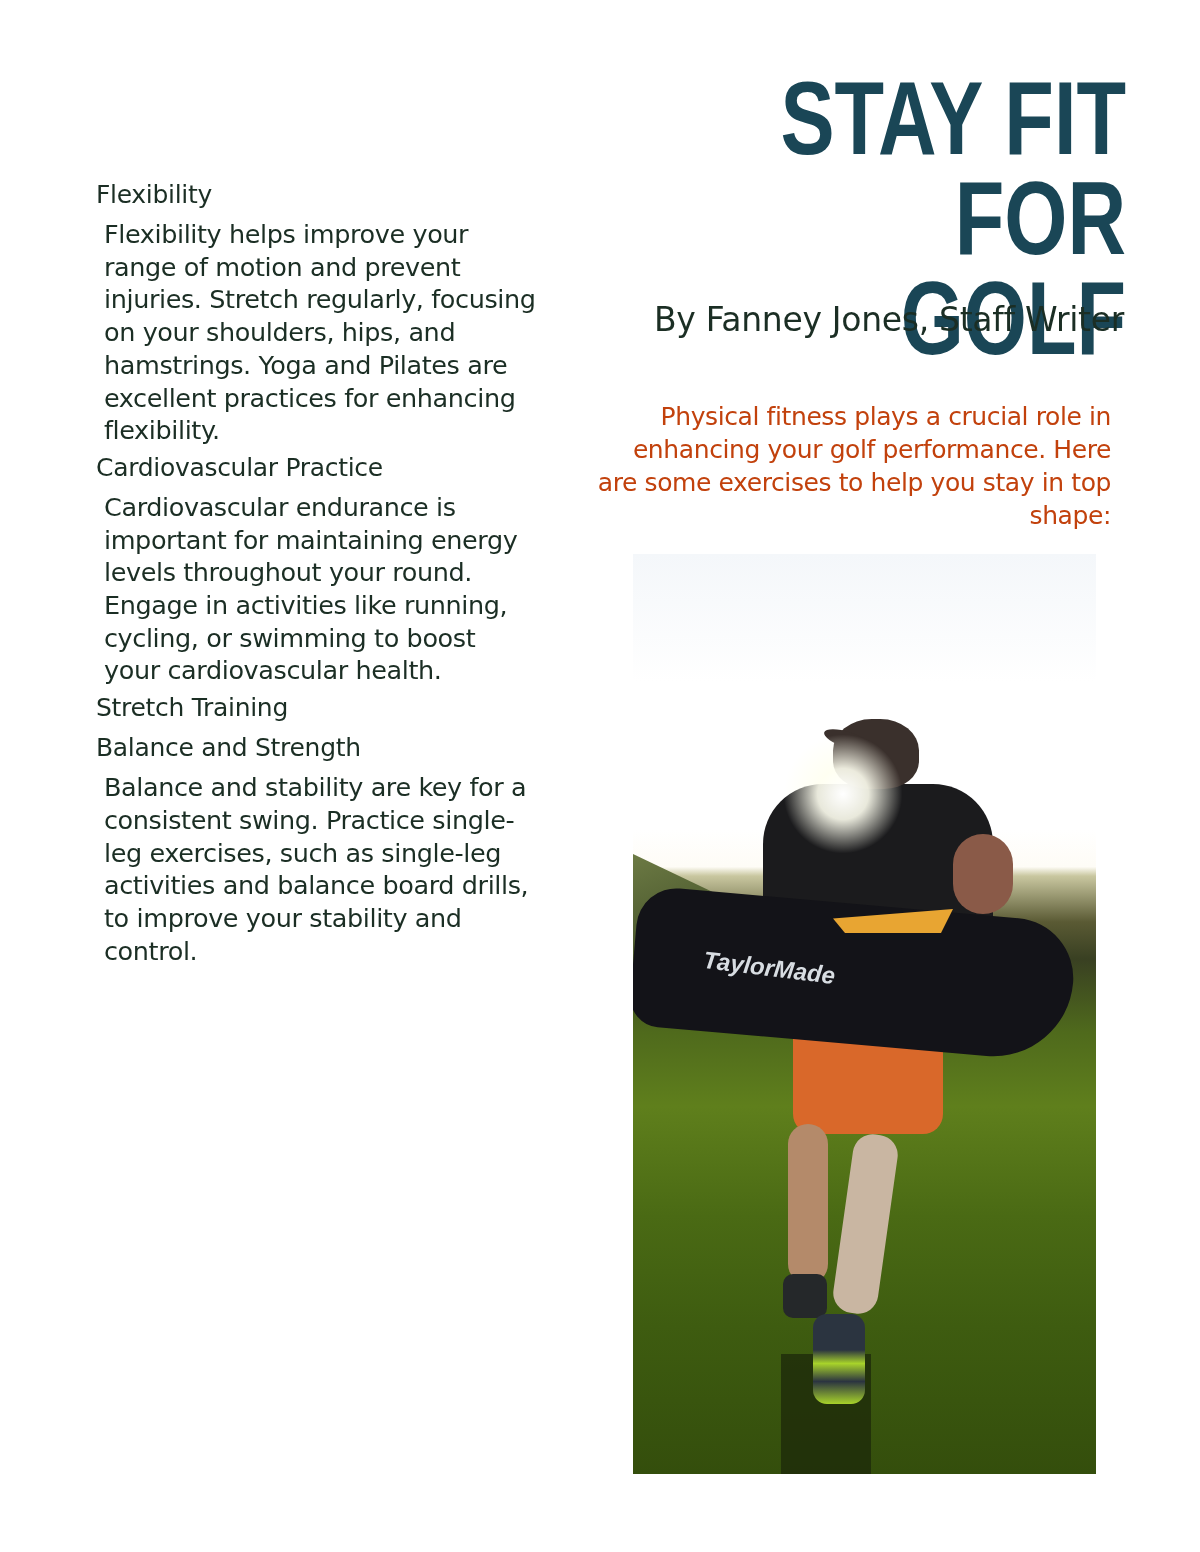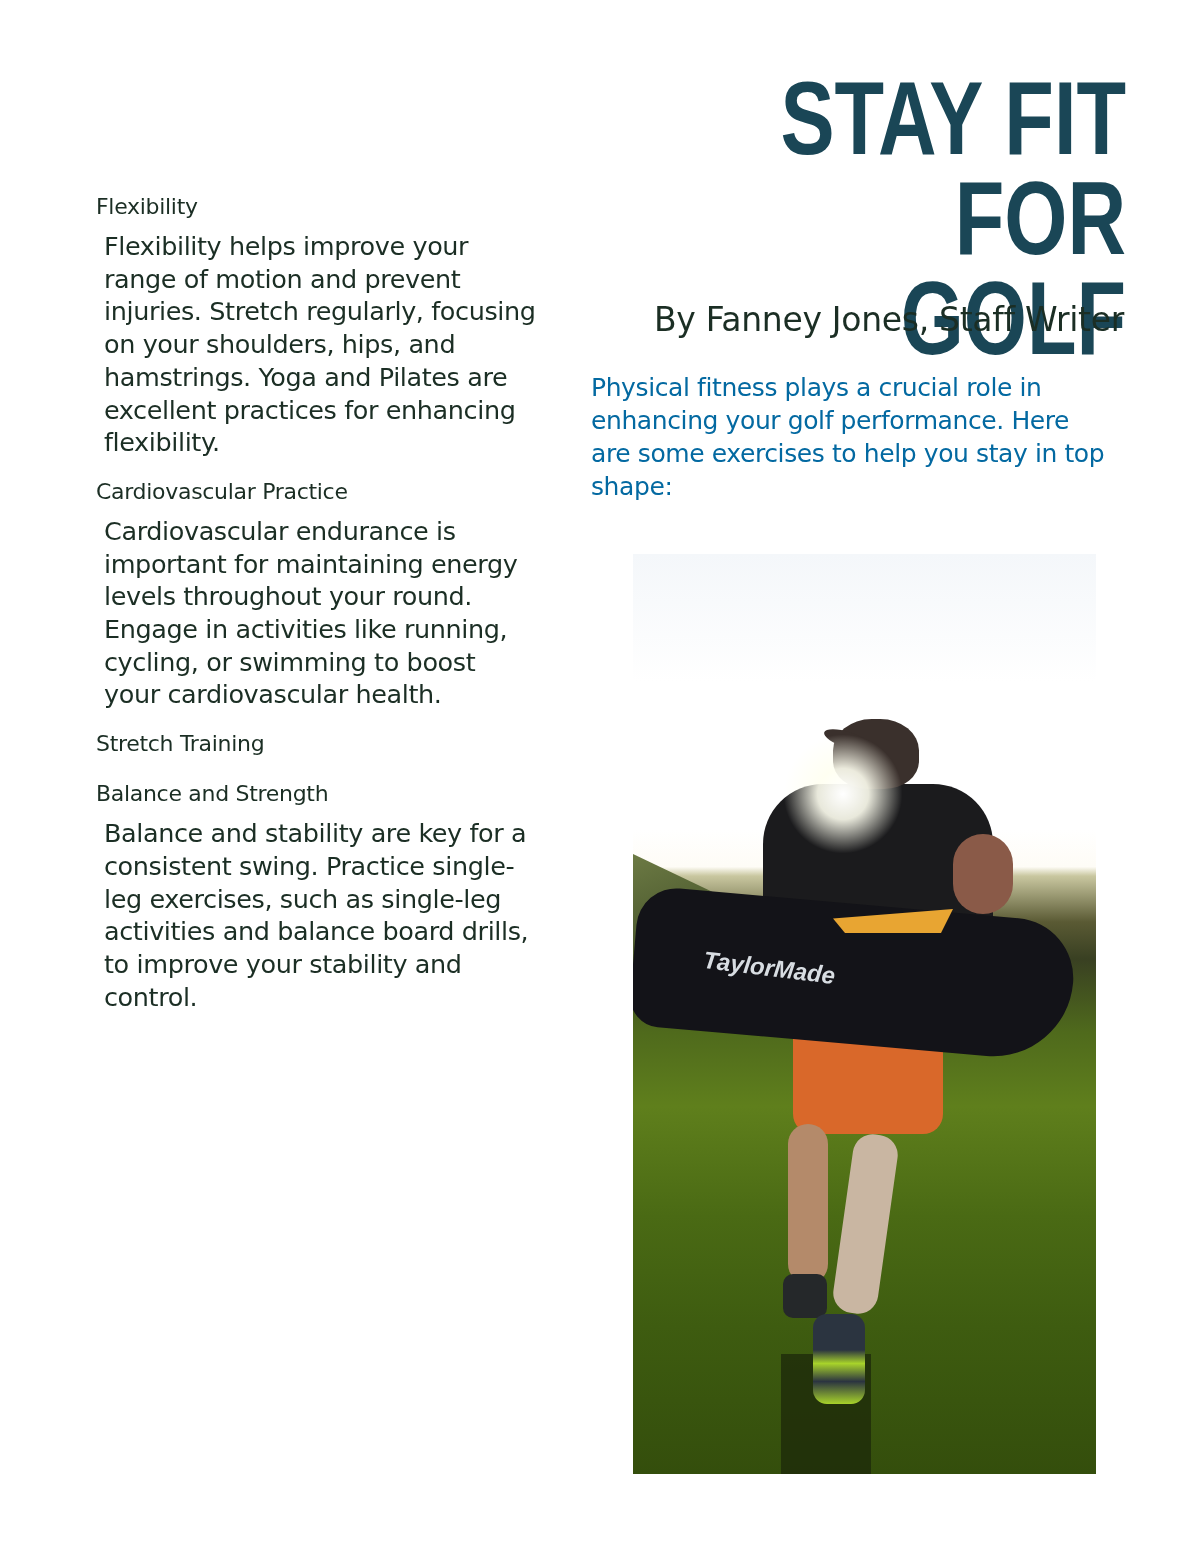--- a/index.html
+++ b/index.html
@@ -18,29 +18,29 @@
       transform: scaleX(0.78); transform-origin: right top;
     }
     .title span { display: block; }
     .byline {
       position: absolute; right: 76px; top: 298px; width: 540px;
       text-align: right; font-size: 33px; line-height: 44px;
       font-weight: 400; color: #1b2e24;
       letter-spacing: -0.3px;
     }
     .intro {
-      position: absolute; right: 89px; top: 346px; width: 520px;
-      font-size: 25px; line-height: 33px;
-      color: #0369a1; letter-spacing: -0.4px;
+      position: absolute; right: 89px; top: 375px; width: 520px;
+      text-align: right; font-size: 25px; line-height: 33px;
+      color: #c2410c; letter-spacing: -0.4px;
     }
     .left-col {
       position: absolute; left: 96px; top: 174px; width: 440px;
     }
     .section-heading {
-      font-size: 22px; line-height: 34px; margin: 16px 0 6px 0; font-weight: 400;
+      font-size: 25px; line-height: 34px; margin: 4px 0 6px 0; font-weight: 400;
       letter-spacing: -0.3px;
     }
     .section-body {
       font-size: 25.5px; line-height: 32.7px; margin: 0 0 4px 8px;
       letter-spacing: -0.4px;
     }
     .photo {
       position: absolute; left: 633px; top: 554px; width: 463px; height: 920px;
       overflow: hidden;
       background: linear-gradient(180deg,

